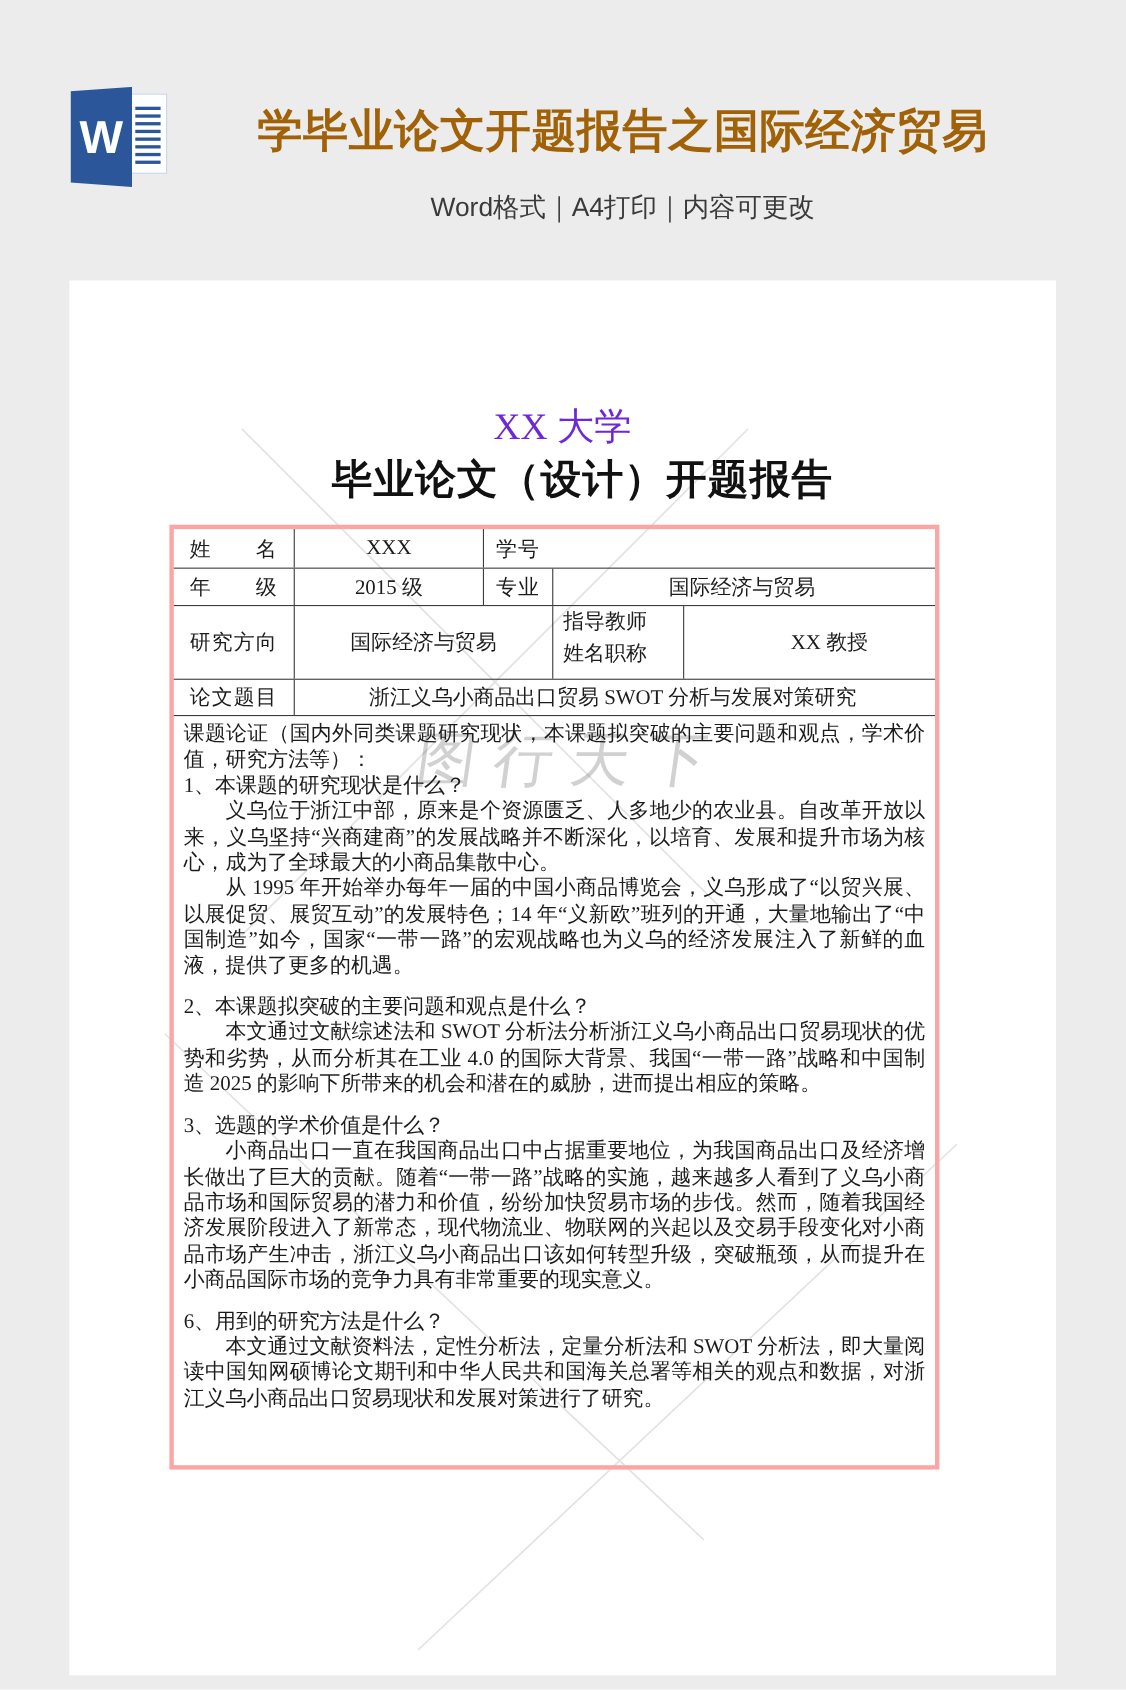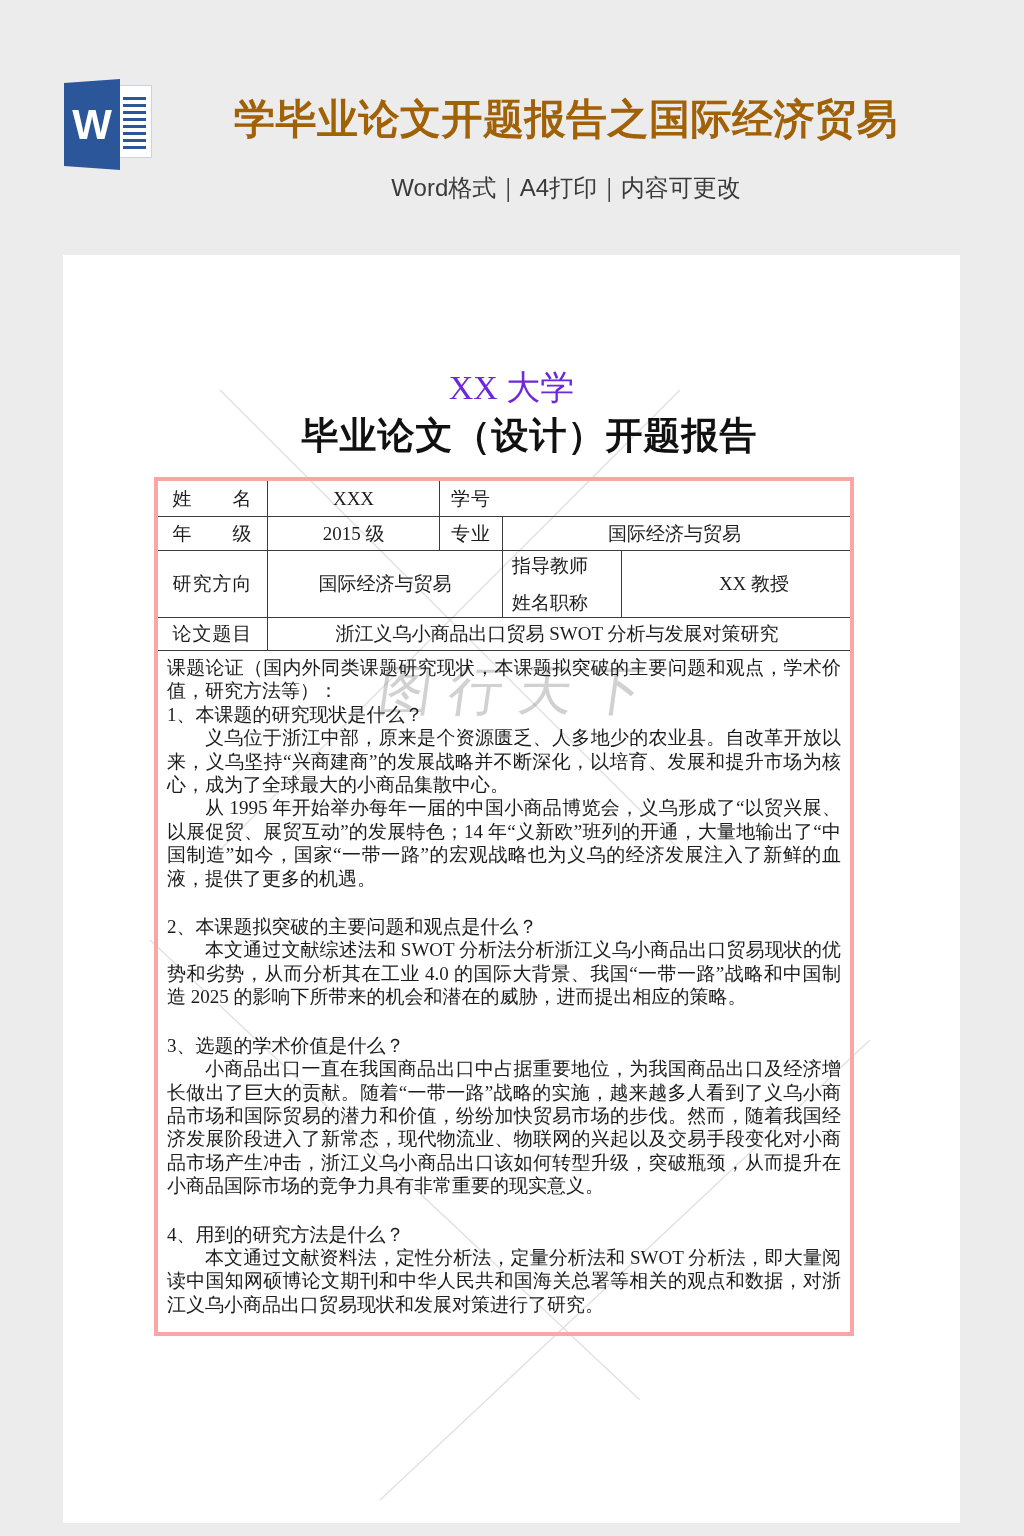--- a/index.html
+++ b/index.html
@@ -73,21 +73,21 @@
   .itable {
     position: absolute; left: 91px; top: 222px; width: 700px;
     border: 4px solid #fca5a5;
     font-size: 19px;
   }
   .tr { display: flex; border-top: 1.5px solid #3c3c3c; }
   .tr:first-child { border-top: none; }
   .td { border-left: 1.5px solid #3c3c3c; display: flex; align-items: center; justify-content: center; text-align: center; }
   .td:first-child { border-left: none; }
   .td.label { justify-content: center; letter-spacing: 1px; }
-  .td.left2 { flex-direction: column; align-items: flex-start; justify-content: space-between; padding-left: 9px; text-align: left; line-height: 29px; }
+  .td.left2 { flex-direction: column; align-items: flex-start; justify-content: flex-start; padding-left: 9px; text-align: left; line-height: 29px; }
   .r1 { height: 35px; }
   .r2 { height: 34px; }
   .r3 { height: 67px; }
   .r4 { height: 33px; }
   .w-c1 { width: 109px; }
   .w-c2 { width: 172px; }
   .w-c3 { width: 63px; }
   .w-c4 { width: 344px; }
   .w-r3b { width: 235px; }
   .w-r3c { width: 119px; }
@@ -97,21 +97,21 @@
   
   .big-cell {
     border-top: 1.5px solid #3c3c3c;
     height: 682px;
     padding: 5px 9px 0 9px;
     font-size: 19px; line-height: 23.4px;
     text-align: justify;
   }
   .big-cell p { margin: 0; }
   .big-cell .para { text-indent: 2em; }
-  .big-cell .section { margin-top: 25px; }
+  .big-cell .section { margin-top: 14px; }
 </style>
 </head>
 <body>
 
 <div class="site-header">
   <div class="word-icon">
     <div class="sheet">
       <div class="stripe" style="top:11px"></div>
       <div class="stripe" style="top:18px"></div>
       <div class="stripe" style="top:25px"></div>
@@ -188,20 +188,20 @@
           <p class="question">2、本课题拟突破的主要问题和观点是什么？</p>
           <p class="para">本文通过文献综述法和 SWOT 分析法分析浙江义乌小商品出口贸易现状的优势和劣势，从而分析其在工业 4.0 的国际大背景、我国“一带一路”战略和中国制造 2025 的影响下所带来的机会和潜在的威胁，进而提出相应的策略。</p>
         </div>
 
         <div class="section">
           <p class="question">3、选题的学术价值是什么？</p>
           <p class="para">小商品出口一直在我国商品出口中占据重要地位，为我国商品出口及经济增长做出了巨大的贡献。随着“一带一路”战略的实施，越来越多人看到了义乌小商品市场和国际贸易的潜力和价值，纷纷加快贸易市场的步伐。然而，随着我国经济发展阶段进入了新常态，现代物流业、物联网的兴起以及交易手段变化对小商品市场产生冲击，浙江义乌小商品出口该如何转型升级，突破瓶颈，从而提升在小商品国际市场的竞争力具有非常重要的现实意义。</p>
         </div>
 
         <div class="section">
-          <p class="question">4、用到的研究方法是什么？</p>
+          <p class="question">6、用到的研究方法是什么？</p>
           <p class="para">本文通过文献资料法，定性分析法，定量分析法和 SWOT 分析法，即大量阅读中国知网硕博论文期刊和中华人民共和国海关总署等相关的观点和数据，对浙江义乌小商品出口贸易现状和发展对策进行了研究。</p>
         </div>
       </div>
 
     </div>
   </div>
 </div>
 
 </body></html>

